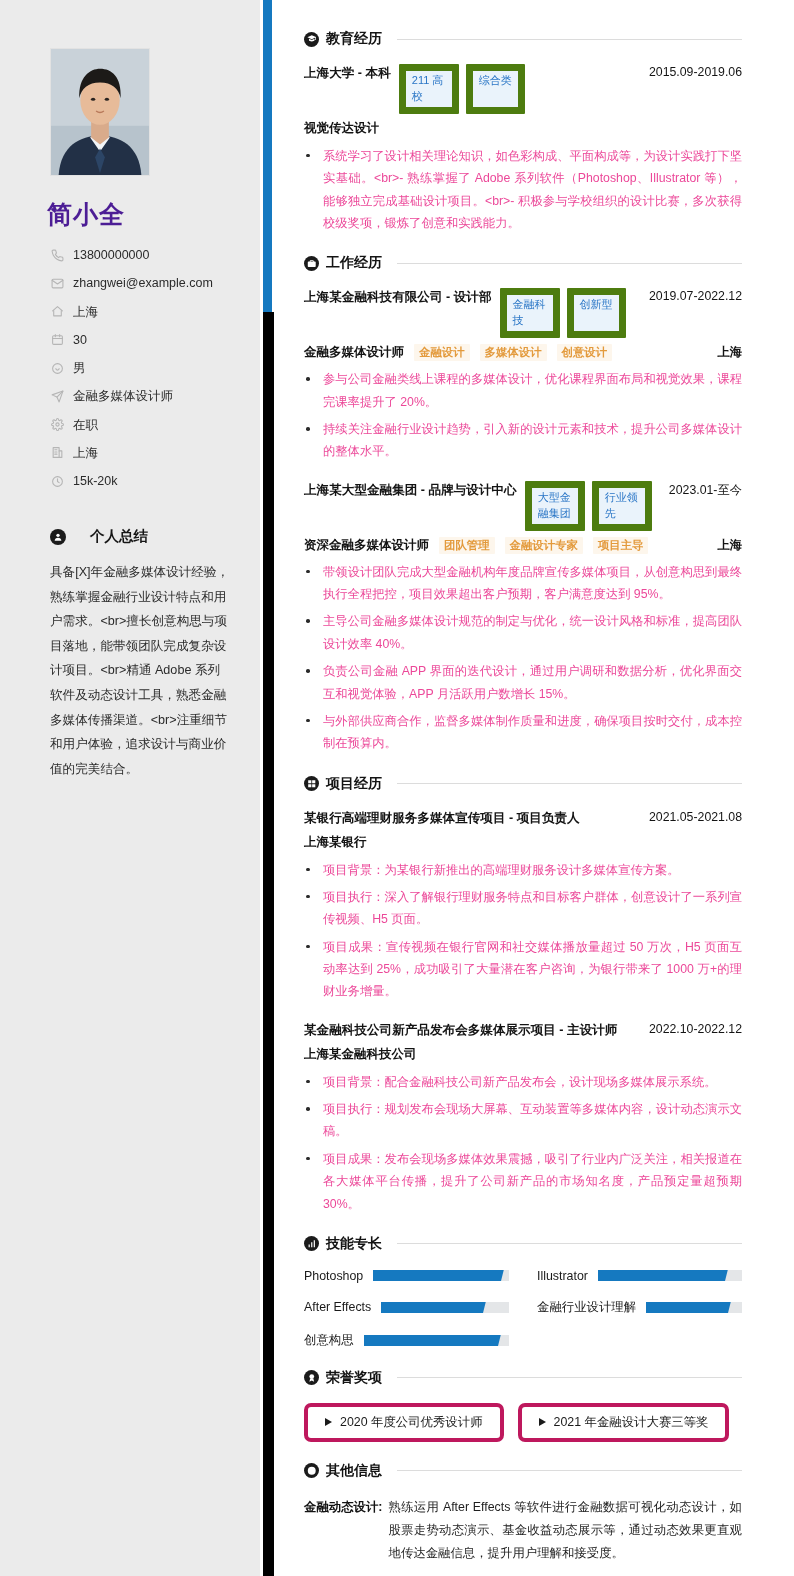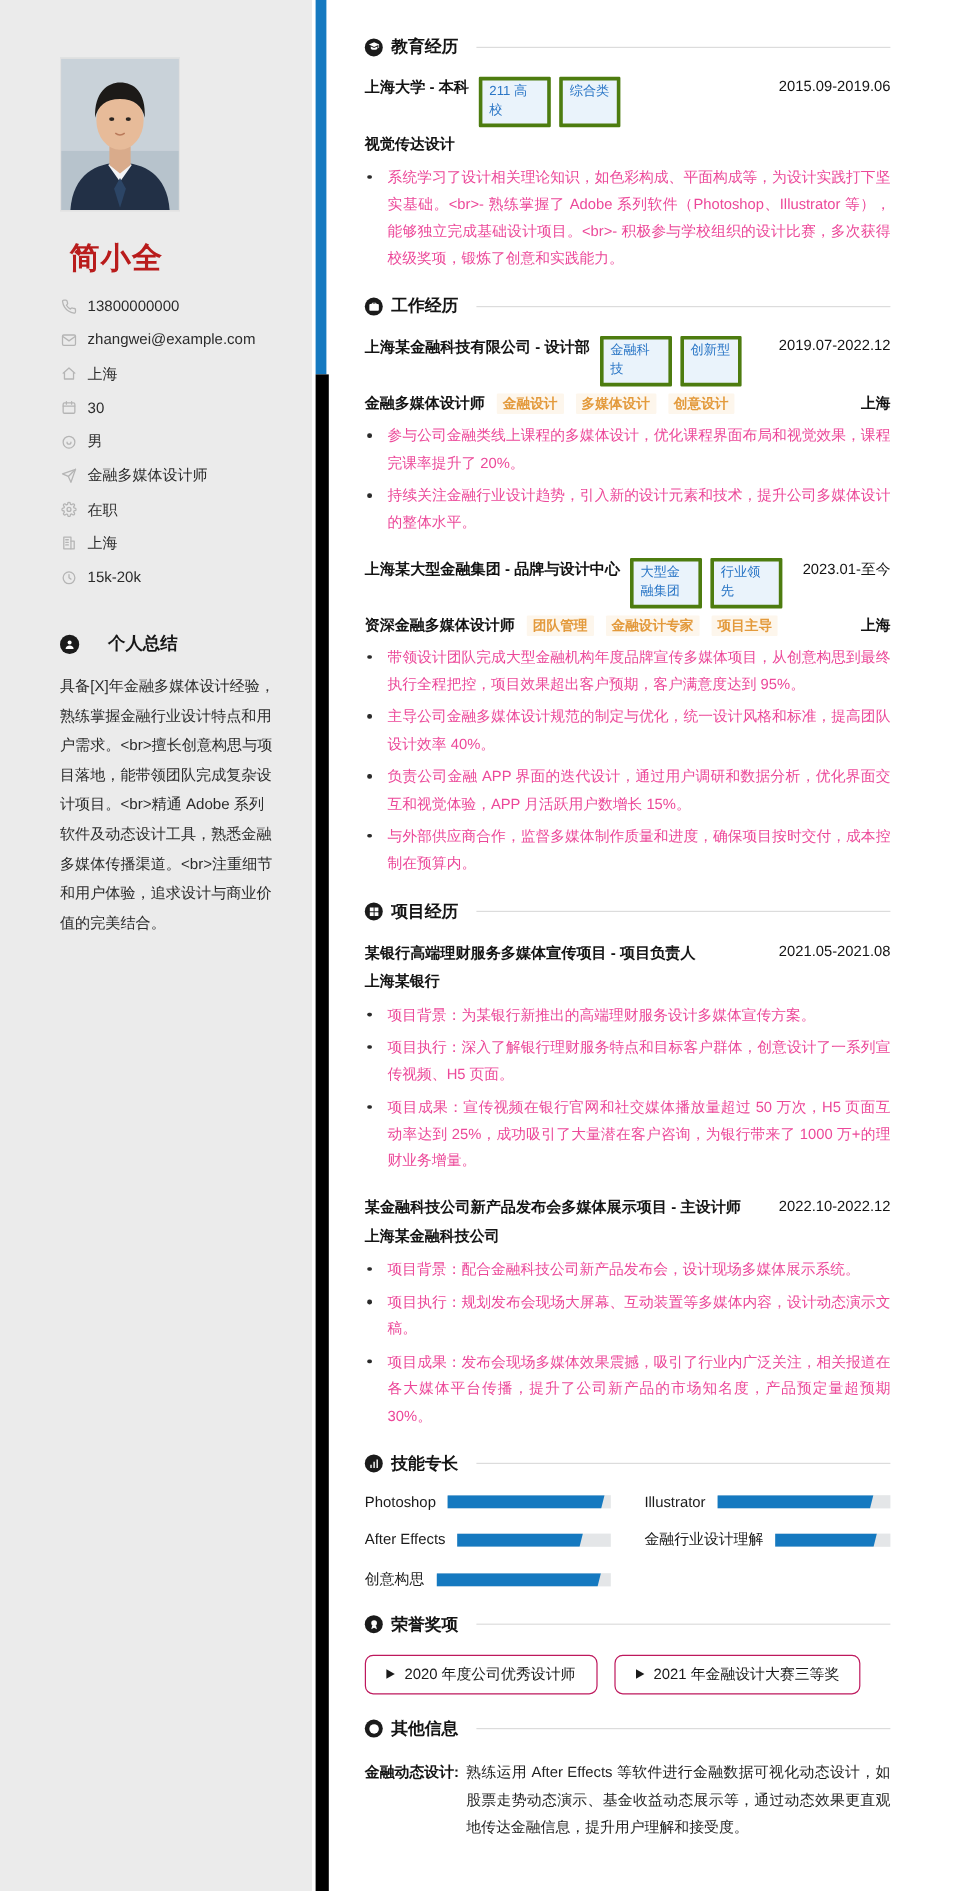--- a/index.html
+++ b/index.html
@@ -30,23 +30,23 @@
     margin: 0 0 22px 24px;
     overflow: hidden;
     background: #cfd4d8;
     border: 1px solid #e2e2e2;
   }
   .photo-wrap svg { display: block; width: 100%; height: 100%; }
 
   .cand-name {
     font-size: 25px;
     font-weight: bold;
-    color: #b91c1c;
+    color: #4c1d95;
     letter-spacing: 1px;
-    margin: 0 0 16px 32px;
+    margin: 0 0 16px 21px;
   }
 
   .contact-list { margin: 0 0 0 24px; }
   .contact-row {
     display: flex;
     align-items: center;
     gap: 9px;
     margin-bottom: 12px;
     font-size: 12.5px;
     color: #2b2b2b;
@@ -132,21 +132,21 @@
     gap: 8px; margin-bottom: 6px;
   }
   .org {
     font-size: 12.6px; font-weight: bold; color: #141414;
     line-height: 1.5; max-width: 215px;
   }
   .org.wide { max-width: none; flex: 1 1 auto; }
   .tagset { display: flex; gap: 7px; flex: 0 0 auto; }
   .tag-blue {
     font-size: 11px; color: #2a76c6;
-    background: #eaf3fb; border: 3px solid #4d7c0f;
+    background: #eaf3fb; border: 7px solid #4d7c0f;
     padding: 2px 6px; line-height: 1.45;
     max-width: 60px; border-radius: 1px;
   }
   .spacer { flex: 1 1 auto; }
   .date {
     font-size: 12.3px; font-weight: normal; color: #141414;
     white-space: nowrap; flex: 0 0 auto; padding-top: 1px;
   }
 
   .row2 {
@@ -210,21 +210,21 @@
     background: #1579c0;
     transform: skewX(-14deg);
     transform-origin: left bottom;
     margin-left: -3px;
   }
 
   
   .honors { display: flex; gap: 14px; flex-wrap: wrap; margin-top: 2px; }
   .honor {
     display: flex; align-items: center; gap: 8px;
-    border: 1px solid #be185d; border-radius: 7px;
+    border: 4px solid #be185d; border-radius: 7px;
     padding: 7px 17px;
     font-size: 12.4px; color: #1a1a1a; background: #fff;
     white-space: nowrap;
   }
   .honor .tri {
     width: 0; height: 0;
     border-left: 7px solid #1a1a1a;
     border-top: 4.5px solid transparent;
     border-bottom: 4.5px solid transparent;
   }

